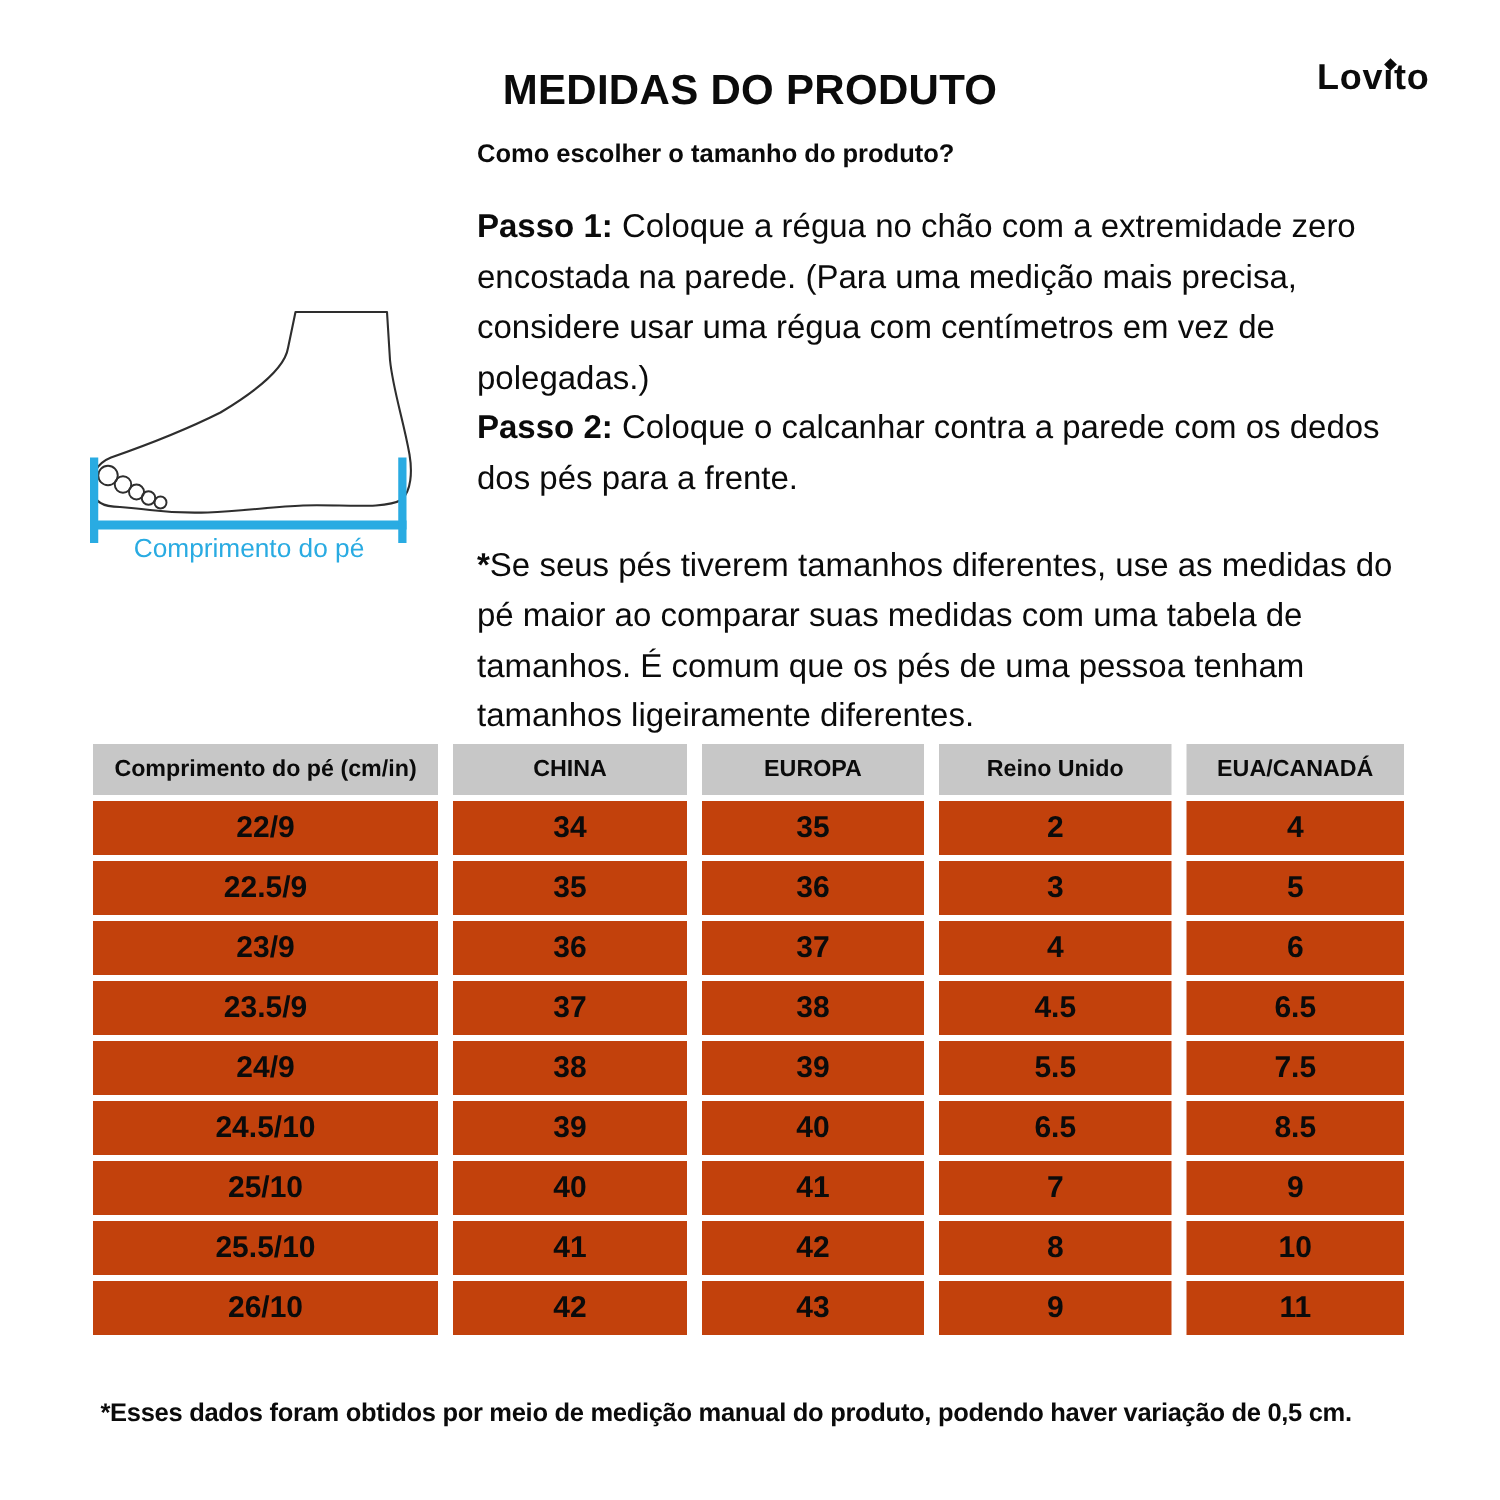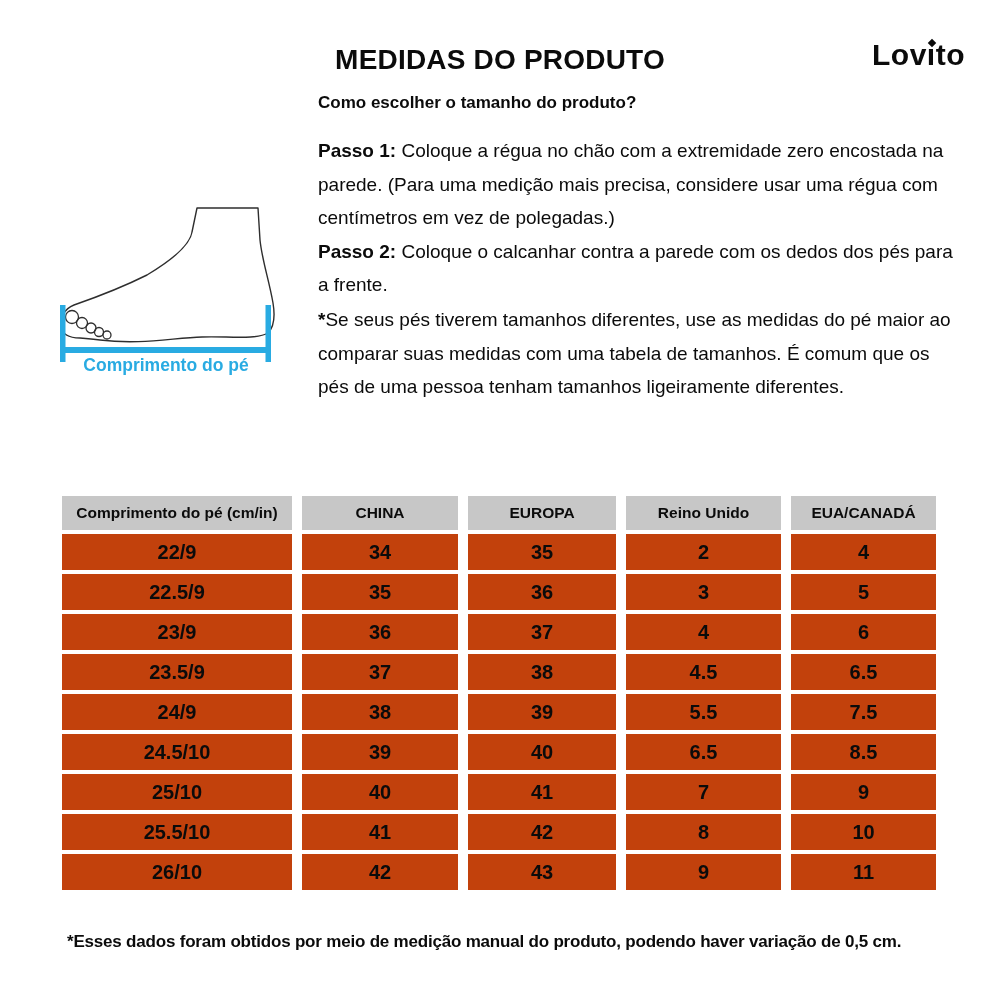--- a/index.html
+++ b/index.html
@@ -5,45 +5,45 @@
   html,body{margin:0;padding:0;background:#ffffff;}
   .canvas{
     position:relative;width:1000px;height:1000px;background:#ffffff;
     font-family:"Liberation Sans", sans-serif;color:#0b0b0b;overflow:hidden;padding-left:33px;
   }
   .title{
     position:absolute;top:44px;left:0;width:1000px;text-align:center;
     font-size:28px;font-weight:700;letter-spacing:.2px;white-space:nowrap;
   }
   .logo{
-    position:absolute;top:38px;right:68px;font-size:30px;font-weight:700;
+    position:absolute;top:38px;right:80px;font-size:24px;font-weight:700;
     letter-spacing:.5px;white-space:nowrap;
   }
   .logo .iwrap{position:relative;display:inline-block;}
   .logo .diamond{
     position:absolute;top:2px;left:2px;width:6px;height:6px;background:#0b0b0b;
     transform:rotate(45deg);
   }
   .h2{
     position:absolute;top:93px;left:318px;font-size:17px;font-weight:700;
     white-space:nowrap;
   }
   .steps{
     position:absolute;top:134px;left:318px;width:640px;
-    font-size:19px;line-height:33.6px;font-weight:400;
+    font-size:22px;line-height:33.6px;font-weight:400;
   }
   .steps p{margin:0;}
-  .steps p.note{margin-top:1px;}
+  .steps p.note{margin-top:24px;}
   .steps b{font-weight:700;}
   
   .figure{position:absolute;left:52px;top:185px;width:240px;height:205px;}
   .figure svg{display:block;}
   .figure .caption{
     position:absolute;top:170px;left:0;width:228px;text-align:center;
-    color:#29ABE2;font-size:17.5px;font-weight:700;white-space:nowrap;
+    color:#29ABE2;font-size:17.5px;font-weight:400;white-space:nowrap;
   }
   
   .size-table{
     position:absolute;top:496px;left:62px;width:874px;
     display:grid;grid-template-columns:230fr 156fr 148fr 155fr 145fr;
     column-gap:10px;row-gap:4px;
   }
   .t-row{display:contents;}
   .size-table .hcell{
     background:#C7C7C7;height:34px;display:flex;align-items:center;justify-content:center;

